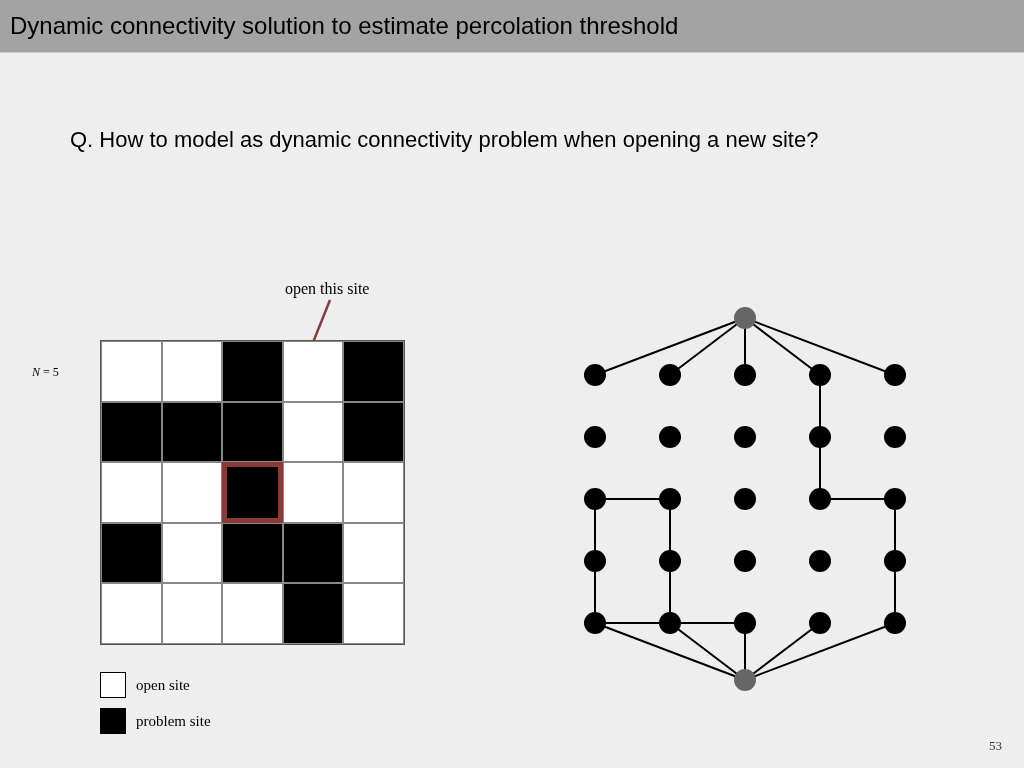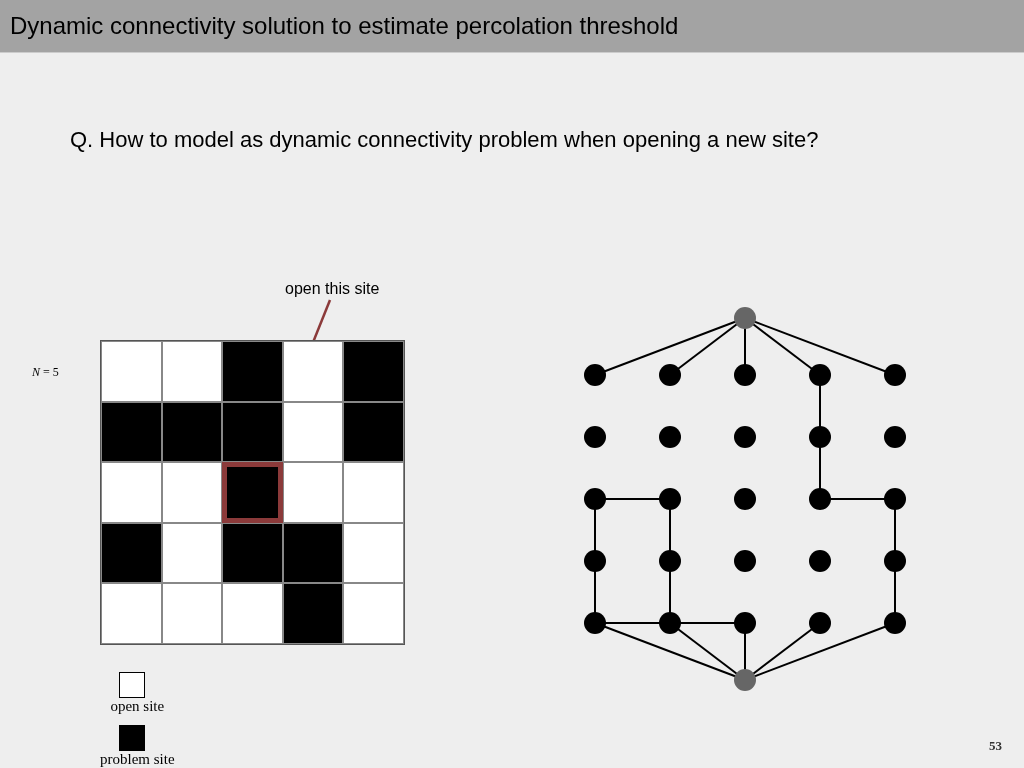--- a/index.html
+++ b/index.html
@@ -27,21 +27,21 @@
     font-size: 22px;
     color: #000;
     margin-top: 32px;
   }
   .q-letter { display: inline; }
   .annotation {
     position: absolute;
     top: 280px;
     left: 285px;
     font-size: 16px;
-    font-family: Liberation Sans, sans-serif;
+    font-family: Liberation Serif, serif;
     color: #000;
   }
   .arrow-svg {
     position: absolute;
     top: 295px;
     left: 240px;
     width: 120px;
     height: 200px;
     pointer-events: none;
   }
@@ -83,21 +83,20 @@
     position: absolute;
     top: 672px;
     left: 100px;
     font-family: Georgia, serif;
     font-size: 15px;
   }
   .legend-row {
     display: flex;
     align-items: center;
     margin-bottom: 10px;
-    flex-direction: column;
   }
   .swatch {
     width: 26px;
     height: 26px;
     border: 1px solid #000;
     margin-right: 10px;
   }
   .swatch.open { background: #fff; }
   .swatch.blocked { background: #000; }
   .graph-svg {
@@ -107,21 +106,20 @@
     width: 390px;
     height: 400px;
   }
   .page-num {
     position: absolute;
     bottom: 14px;
     right: 22px;
     font-size: 13px;
     font-family: Georgia, serif;
     color: #333;
-    font-weight: bold;
   }
 </style>
 </head>
 <body>
 
 <div class="title-bar">
   <div class="title">Dynamic connectivity solution to estimate percolation threshold</div>
 </div>
 
 <div class="question-row">

